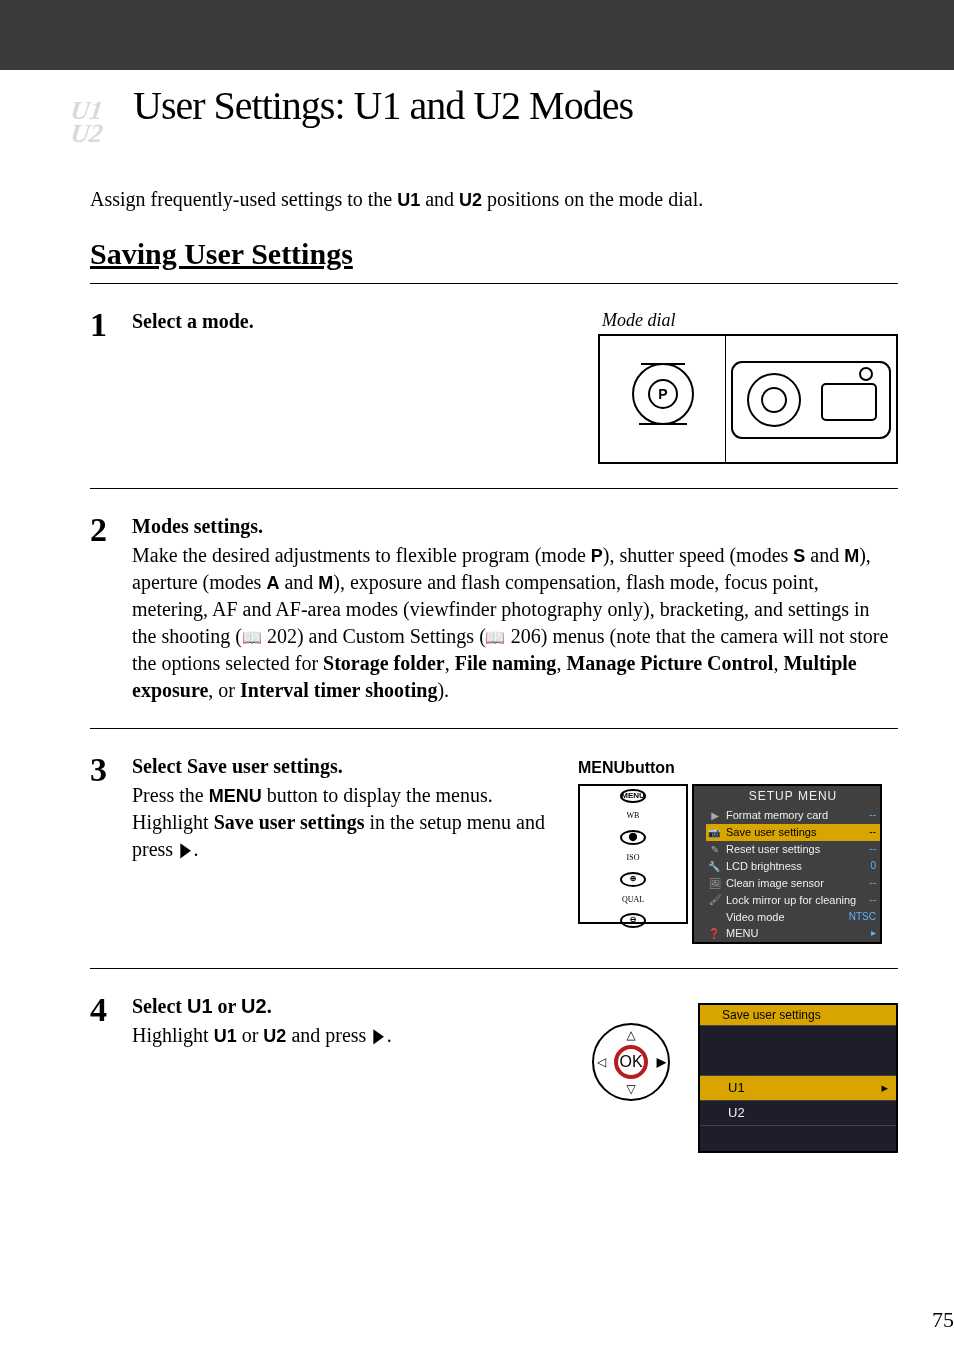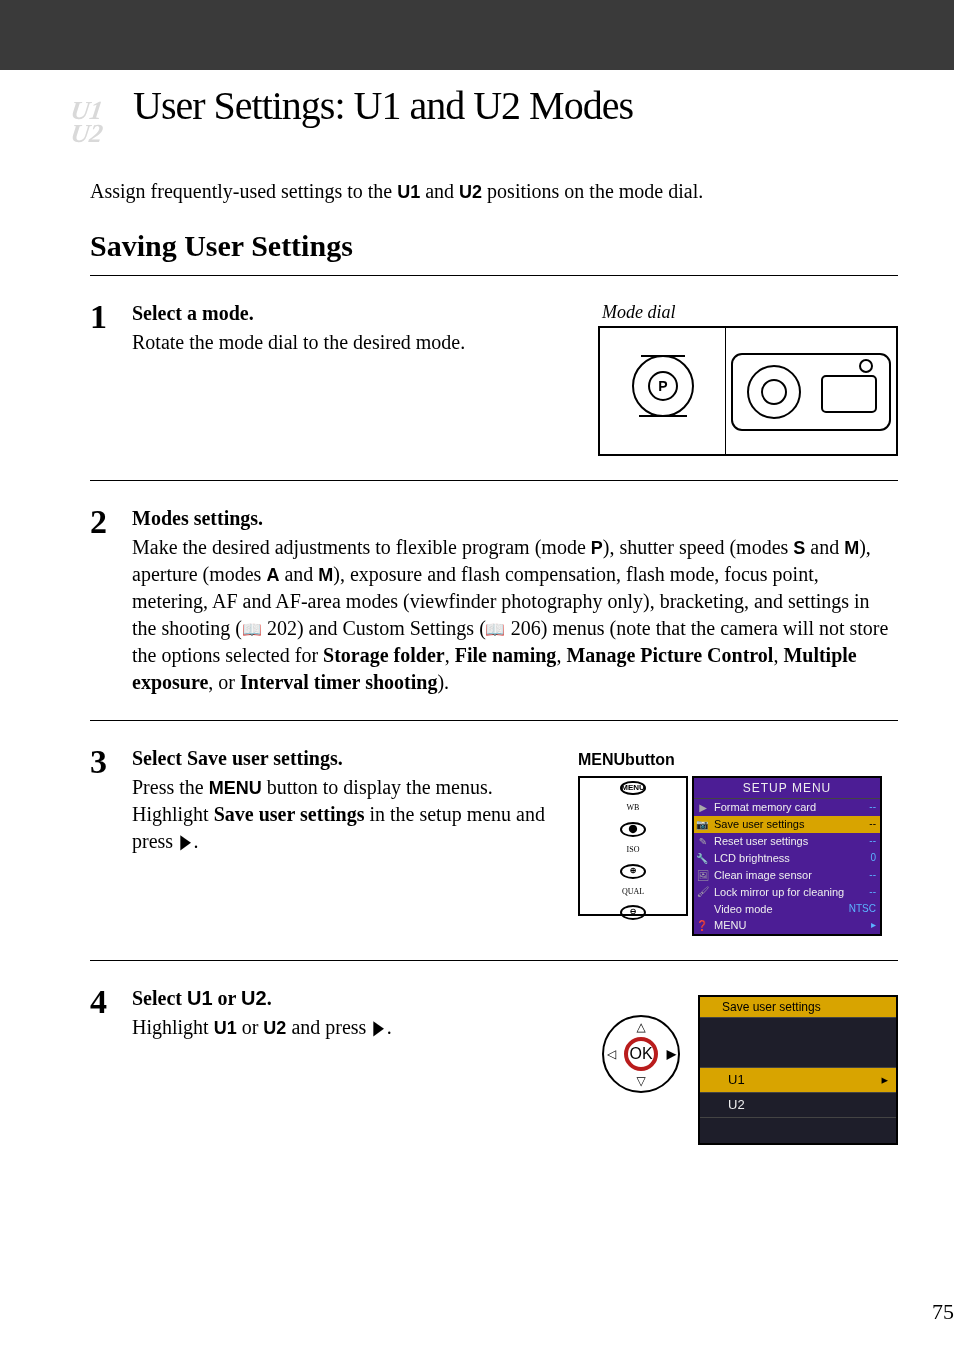--- a/index.html
+++ b/index.html
@@ -3,23 +3,23 @@
 <meta charset="utf-8">
 <style>
   * { box-sizing: border-box; margin: 0; padding: 0; }
   html, body { width: 954px; height: 1352px; font-family: Georgia, 'Times New Roman', serif; color: #000; background: #fff; }
   .topbar { width: 100%; height: 70px; background: #3a3a3a; }
   .page { padding: 0 56px 0 56px; position: relative; }
   .title-row { display: flex; align-items: flex-start; margin-top: 12px; }
   .title-icon { width: 62px; height: 80px; display: flex; flex-direction: column; align-items: center; justify-content: center; color: #d9d9d9; font-weight: 700; font-style: italic; font-size: 26px; line-height: 0.9; }
   .title-icon .u1, .title-icon .u2 { transform: skewX(-8deg); }
   .main-title { font-size: 40px; font-weight: 400; letter-spacing: -1px; margin-left: 15px; }
-  .intro { font-size: 20px; margin: 18px 0 26px 34px; }
+  .intro { font-size: 20px; margin: 26px 0 26px 34px; }
   .intro .bold { font-weight: 700; font-family: Arial, Helvetica, sans-serif; font-size: 18px; }
-  .section-title { font-size: 30px; font-weight: 700; margin-left: 34px; margin-bottom: 12px; margin-top: 20px; }
+  .section-title { font-size: 30px; font-weight: 700; text-decoration: underline; margin-left: 34px; margin-bottom: 12px; margin-top: 20px; }
   .hr-full { border: none; border-top: 1px solid #000; margin: 12px 0 12px 34px; }
   .step { display: flex; margin-left: 34px; padding: 12px 0 12px 0; }
   .step-num { font-size: 34px; font-weight: 700; width: 42px; flex: 0 0 42px; line-height: 1; }
   .step-body { flex: 1; font-size: 20px; line-height: 1.35; }
   .step-head { font-weight: 700; }
   .step-head .sans { font-family: Arial, Helvetica, sans-serif; font-weight: 700; }
   .step-text { margin-top: 2px; }
   .step-text b { font-weight: 700; }
   .sansb { font-family: Arial, Helvetica, sans-serif; font-weight: 700; font-size: 18px; }
   .step1-wrap { display: flex; }
@@ -30,33 +30,33 @@
   .md-cell { flex: 1; display: flex; align-items: center; justify-content: center; }
   .md-cell + .md-cell { border-left: 1px solid #000; }
   .step3-wrap { display: flex; align-items: flex-start; gap: 10px; }
   .step3-left { flex: 1; padding-right: 10px; }
   .step3-right { flex: 0 0 320px; }
   .menu-label { font-family: Arial, Helvetica, sans-serif; font-size: 16px; font-weight: 700; display: inline-block; }
   .cam-menu { display: flex; gap: 4px; margin-top: 4px; }
   .cam-back { width: 110px; height: 140px; border: 2px solid #000; display: flex; flex-direction: column; align-items: center; justify-content: center; gap: 8px; padding: 6px 4px; }
   .cam-btn { width: 26px; height: 26px; border: 2px solid #000; border-radius: 50%; display: flex; align-items: center; justify-content: center; font-size: 8px; font-family: Arial, sans-serif; font-weight: 700; }
   .cam-label { font-size: 8px; font-family: Liberation Serif, serif; }
-  .lcd { width: 190px; border: 2px solid #000; background: #4c1d95; color: #eee; font-family: Arial, Helvetica, sans-serif; font-size: 11px; }
+  .lcd { width: 190px; border: 2px solid #000; background: #404040; color: #eee; font-family: Arial, Helvetica, sans-serif; font-size: 11px; padding-left: 12px; }
   .lcd-title { text-align: center; padding: 2px 0; border-bottom: 1px solid #444; font-size: 12px; letter-spacing: 1px; }
   .lcd-row { display: flex; justify-content: space-between; padding: 1px 4px 1px 20px; position: relative; }
   .lcd-row.hl { background: #d8a400; color: #000; }
   .lcd-row .val { color: #5bb3ff; font-size: 10px; }
   .lcd-row.hl .val { color: #000; }
   .lcd-side { position: absolute; left: 2px; top: 0; bottom: 0; width: 14px; display: flex; align-items: center; justify-content: center; font-size: 10px; color: #aaa; }
   .lcd2 { width: 200px; border: 2px solid #000; background: #1e1e2a; color: #eee; font-family: Arial, Helvetica, sans-serif; font-size: 13px; }
   .lcd2-title { padding: 2px 6px 2px 22px; background: #d8a400; color: #000; font-size: 12px; }
   .lcd2-body { height: 50px; border-top: 1px solid #444; }
   .lcd2-row { display: flex; justify-content: space-between; align-items: center; padding: 3px 8px 3px 28px; border-top: 1px solid #444; }
   .lcd2-row.sel { background: #d8a400; color: #000; }
-  .step4-wrap { display: flex; align-items: flex-start; gap: 18px; }
+  .step4-wrap { display: flex; align-items: flex-start; gap: 28px; }
   .step4-left { flex: 1; }
   .okpad { width: 78px; height: 78px; border: 2px solid #000; border-radius: 50%; position: relative; margin-top: 30px; }
   .okpad .inner { position: absolute; top: 50%; left: 50%; width: 34px; height: 34px; border: 4px solid #b91c1c; border-radius: 50%; transform: translate(-50%,-50%); display: flex; align-items: center; justify-content: center; font-family: Arial, sans-serif; font-size: 16px; font-weight: 400; }
   .okpad .arr { position: absolute; font-size: 12px; }
   .okpad .au { top: 2px; left: 50%; transform: translateX(-50%); }
   .okpad .ad { bottom: 2px; left: 50%; transform: translateX(-50%); }
   .okpad .al { left: 3px; top: 50%; transform: translateY(-50%); }
   .okpad .ar { right: 2px; top: 50%; transform: translateY(-50%); font-weight: 700; }
   .right-glyph { display:inline-block; transform: scaleX(0.7); }
   .book-icon { display:inline-block; font-size:16px; }
@@ -85,21 +85,20 @@
 
   <h2 class="section-title">Saving User Settings</h2>
 
   <hr class="hr-full">
 
   <div class="step">
     <div class="step-num">1</div>
     <div class="step-body step1-wrap">
       <div class="step1-left">
         <div class="step-head">Select a mode.</div>
-        <div class="step-text">Rotate the mode dial to the desired mode.</div>
       </div>
       <div class="step1-right">
         <div class="caption-ital">Mode dial</div>
         <div class="mode-dial-box">
           <div class="md-cell">
             <svg width="80" height="100">
               <circle class="st" cx="40" cy="45" r="30"></circle>
               <circle class="st" cx="40" cy="45" r="14"></circle>
               <text x="40" y="50" text-anchor="middle" font-size="14" font-family="Arial" font-weight="bold">P</text>
               <path class="st" d="M18 15 L62 15 M16 75 L64 75"></path>

